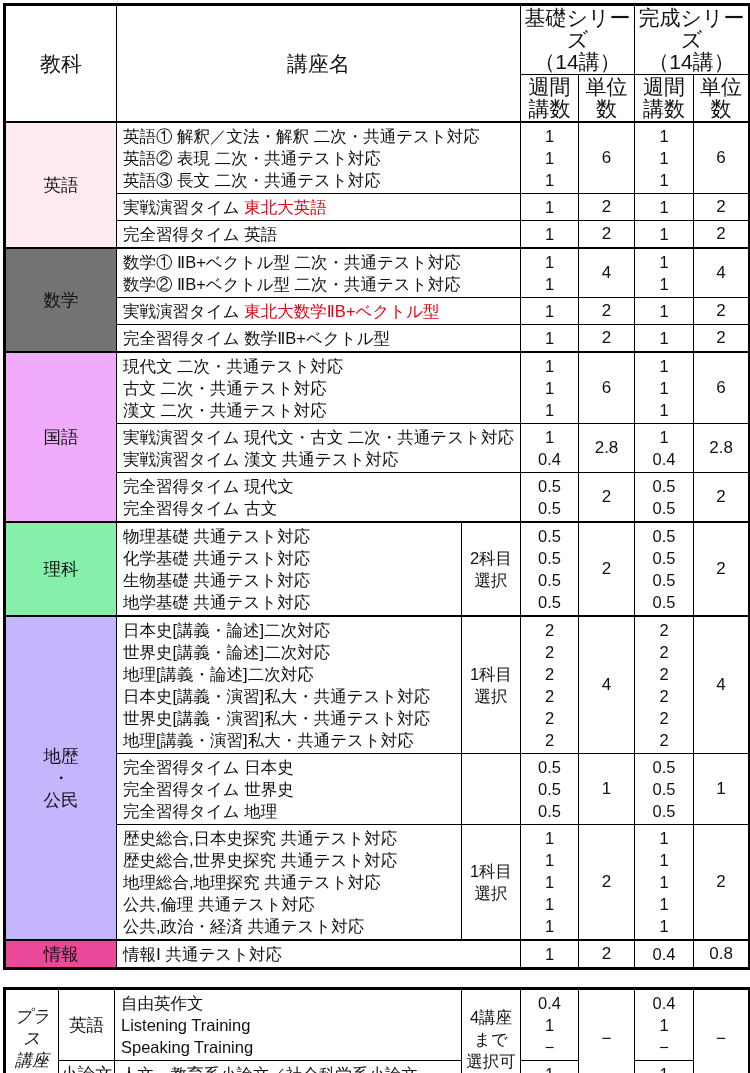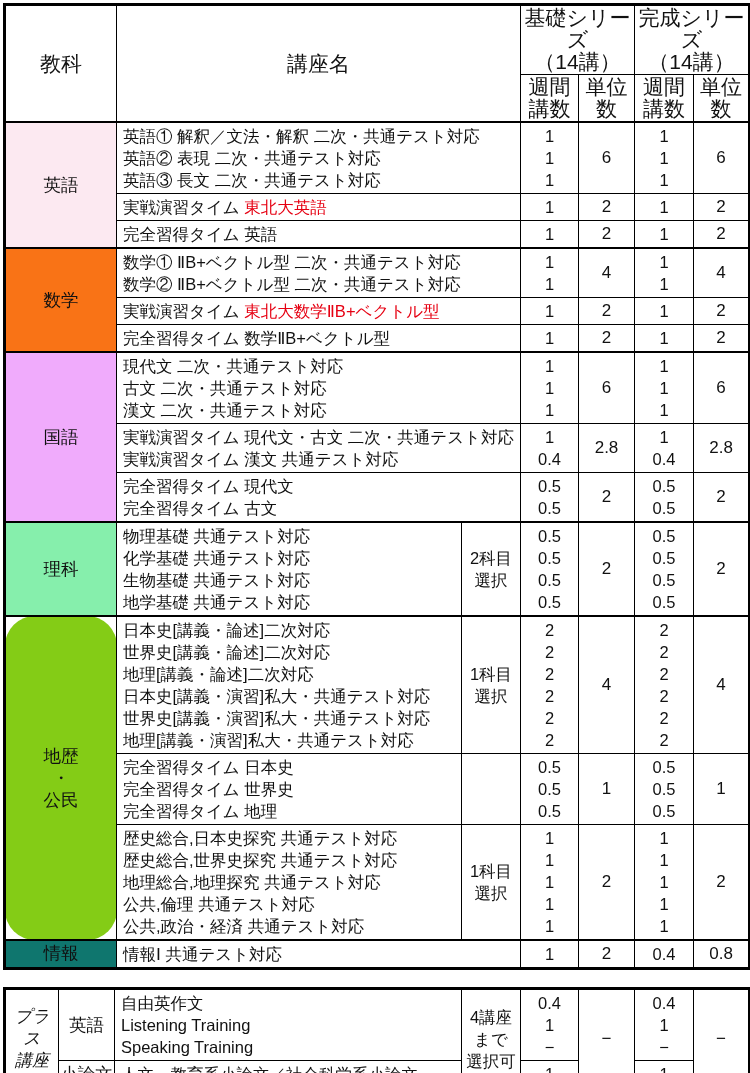--- a/index.html
+++ b/index.html
@@ -80,21 +80,21 @@
       </tr>
       <tr>
         <td colspan="2" class="course">完全習得タイム 英語</td>
         <td class="num">1</td>
         <td class="unit">2</td>
         <td class="num">1</td>
         <td class="unit">2</td>
       </tr>
 
       <tr class="grp">
-        <td rowspan="3" class="sub" style="background: #f97316;">数学</td>
+        <td rowspan="3" class="sub" style="background: #737373;">数学</td>
         <td colspan="2" class="course pre">数学① ⅡB+ベクトル型 二次・共通テスト対応
 数学② ⅡB+ベクトル型 二次・共通テスト対応</td>
         <td class="num pre">1
 1</td>
         <td class="unit">4</td>
         <td class="num pre">1
 1</td>
         <td class="unit">4</td>
       </tr>
       <tr>
@@ -161,21 +161,21 @@
 0.5</td>
         <td class="unit">2</td>
         <td class="num pre">0.5
 0.5
 0.5
 0.5</td>
         <td class="unit">2</td>
       </tr>
 
       <tr class="grp">
-        <td rowspan="3" class="sub pre" style="background: #84cc16; border-radius: 30px;">地歴
+        <td rowspan="3" class="sub pre" style="background: #c4b5fd;">地歴
 ・
 公民</td>
         <td class="course pre">日本史[講義・論述]二次対応
 世界史[講義・論述]二次対応
 地理[講義・論述]二次対応
 日本史[講義・演習]私大・共通テスト対応
 世界史[講義・演習]私大・共通テスト対応
 地理[講義・演習]私大・共通テスト対応</td>
         <td class="select pre">1科目
 選択</td>
@@ -224,21 +224,21 @@
         <td class="unit">2</td>
         <td class="num pre">1
 1
 1
 1
 1</td>
         <td class="unit">2</td>
       </tr>
 
       <tr class="grp">
-        <td class="sub" style="background: #0f766e; font-family: Liberation Mono, monospace;">情報</td>
+        <td class="sub" style="background: #ec4899;">情報</td>
         <td colspan="2" class="course">情報Ⅰ 共通テスト対応</td>
         <td class="num">1</td>
         <td class="unit">2</td>
         <td class="num">0.4</td>
         <td class="unit">0.8</td>
       </tr>
 
     </tbody>
   </table>
 

